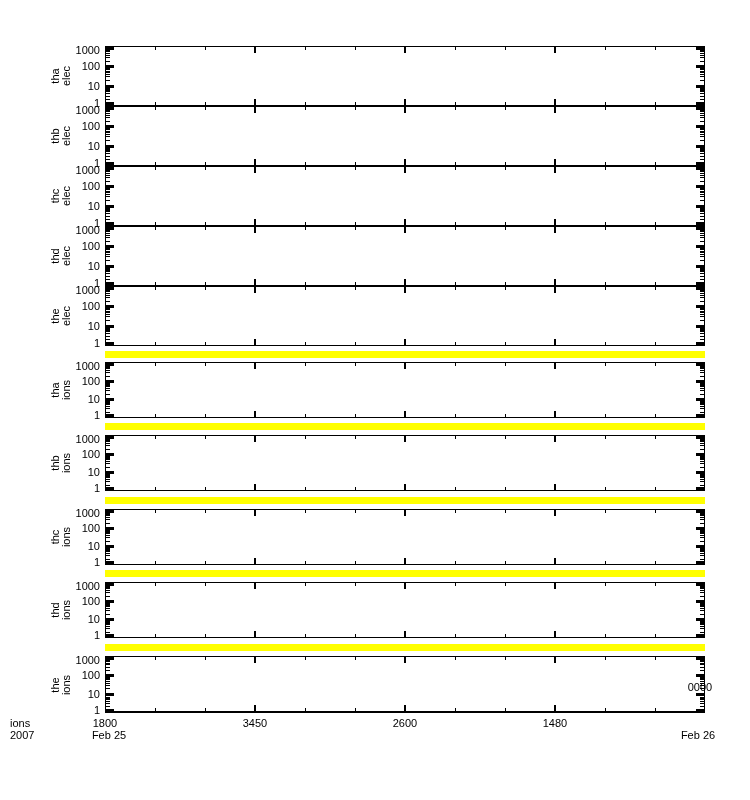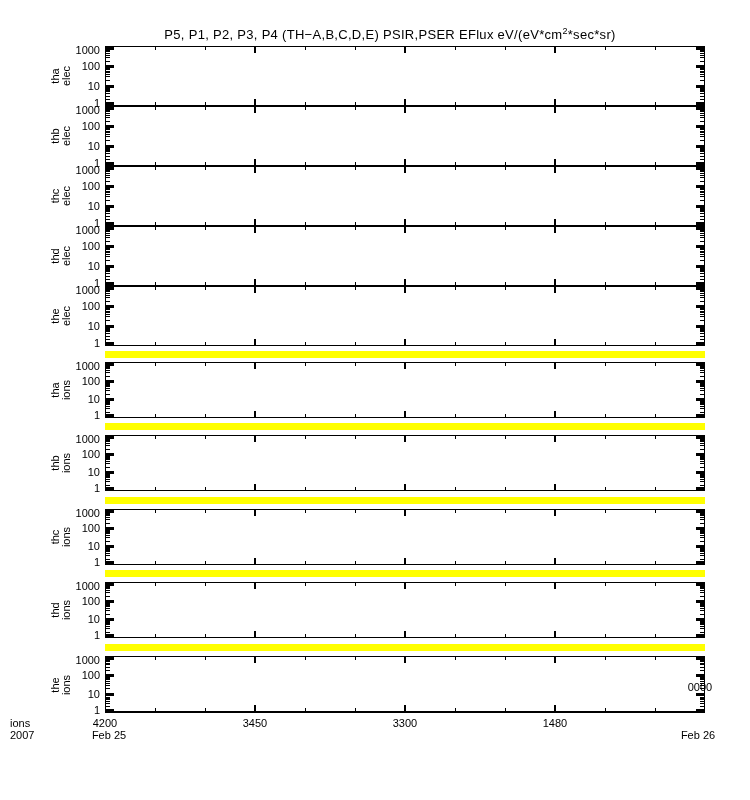--- a/index.html
+++ b/index.html
@@ -14,21 +14,20 @@
   .xlab{position:absolute;text-align:center;line-height:12px;white-space:nowrap;}
   .corner{text-align:left;}
   .vlab{position:absolute;display:flex;align-items:center;justify-content:center;}
   .vlab .rot{transform:rotate(-90deg);text-align:center;line-height:11px;white-space:nowrap;}
   .band{position:absolute;}
 </style>
 </head>
 <body>
 
 <div class="fig">
-  <div class="title"><span>P5, P1, P2, P3, P4 (TH−A,B,C,D,E) PSIR,PSER EFlux eV/(eV*cm</span><sup>2</sup><span>*sec*sr)</span></div>
 
   <div id="panels-root" style="position:absolute;left:0;top:0;width:750px;height:800px;">
       <div class="panel" style="left: 105px; top: 46px; width: 600px; height: 60px;">
         <div class="tk" style="left: 0px; top: 55px; width: 8px; height: 3px;"></div>
         <div class="tk" style="right: 0px; top: 55px; width: 8px; height: 3px;"></div>
         <div class="tk" style="left: 0px; top: 38px; width: 8px; height: 3px;"></div>
         <div class="tk" style="right: 0px; top: 38px; width: 8px; height: 3px;"></div>
         <div class="tk" style="left: 0px; top: 18px; width: 8px; height: 3px;"></div>
         <div class="tk" style="right: 0px; top: 18px; width: 8px; height: 3px;"></div>
         <div class="tk" style="left: 0px; top: 0px; width: 8px; height: 3px;"></div>
@@ -922,24 +921,24 @@
       <div class="ylab" style="left: 58px; top: 688px;">10</div>
       <div class="ylab" style="left: 58px; top: 669px;">100</div>
       <div class="ylab" style="left: 58px; top: 654px;">1000</div>
       <div class="vlab" style="left: 44px; top: 656px; width: 34px; height: 57px;">
         <div class="rot">
           <div>the</div>
           <div>ions</div>
         </div>
       </div>
       <div class="band" style="left: 105px; top: 644px; width: 600px; height: 7px; background: rgb(255, 255, 0);"></div>
-      <div class="xlab" style="left: 70px; top: 717px; width: 70px;">4200</div>
+      <div class="xlab" style="left: 70px; top: 717px; width: 70px;">1800</div>
       <div class="xlab" style="left: 74px; top: 729px; width: 70px;">Feb 25</div>
       <div class="xlab" style="left: 220px; top: 717px; width: 70px;">3450</div>
-      <div class="xlab" style="left: 370px; top: 717px; width: 70px;">3300</div>
+      <div class="xlab" style="left: 370px; top: 717px; width: 70px;">2600</div>
       <div class="xlab" style="left: 520px; top: 717px; width: 70px;">1480</div>
       <div class="xlab" style="left: 665px; top: 681px; width: 70px;">0000</div>
       <div class="xlab" style="left: 663px; top: 729px; width: 70px;">Feb 26</div>
     </div>
 
   <div class="xlab corner" style="left:10px;top:717px;width:60px;">ions</div>
   <div class="xlab corner" style="left:10px;top:729px;width:60px;">2007</div>
 </div>
 
 </body></html>

